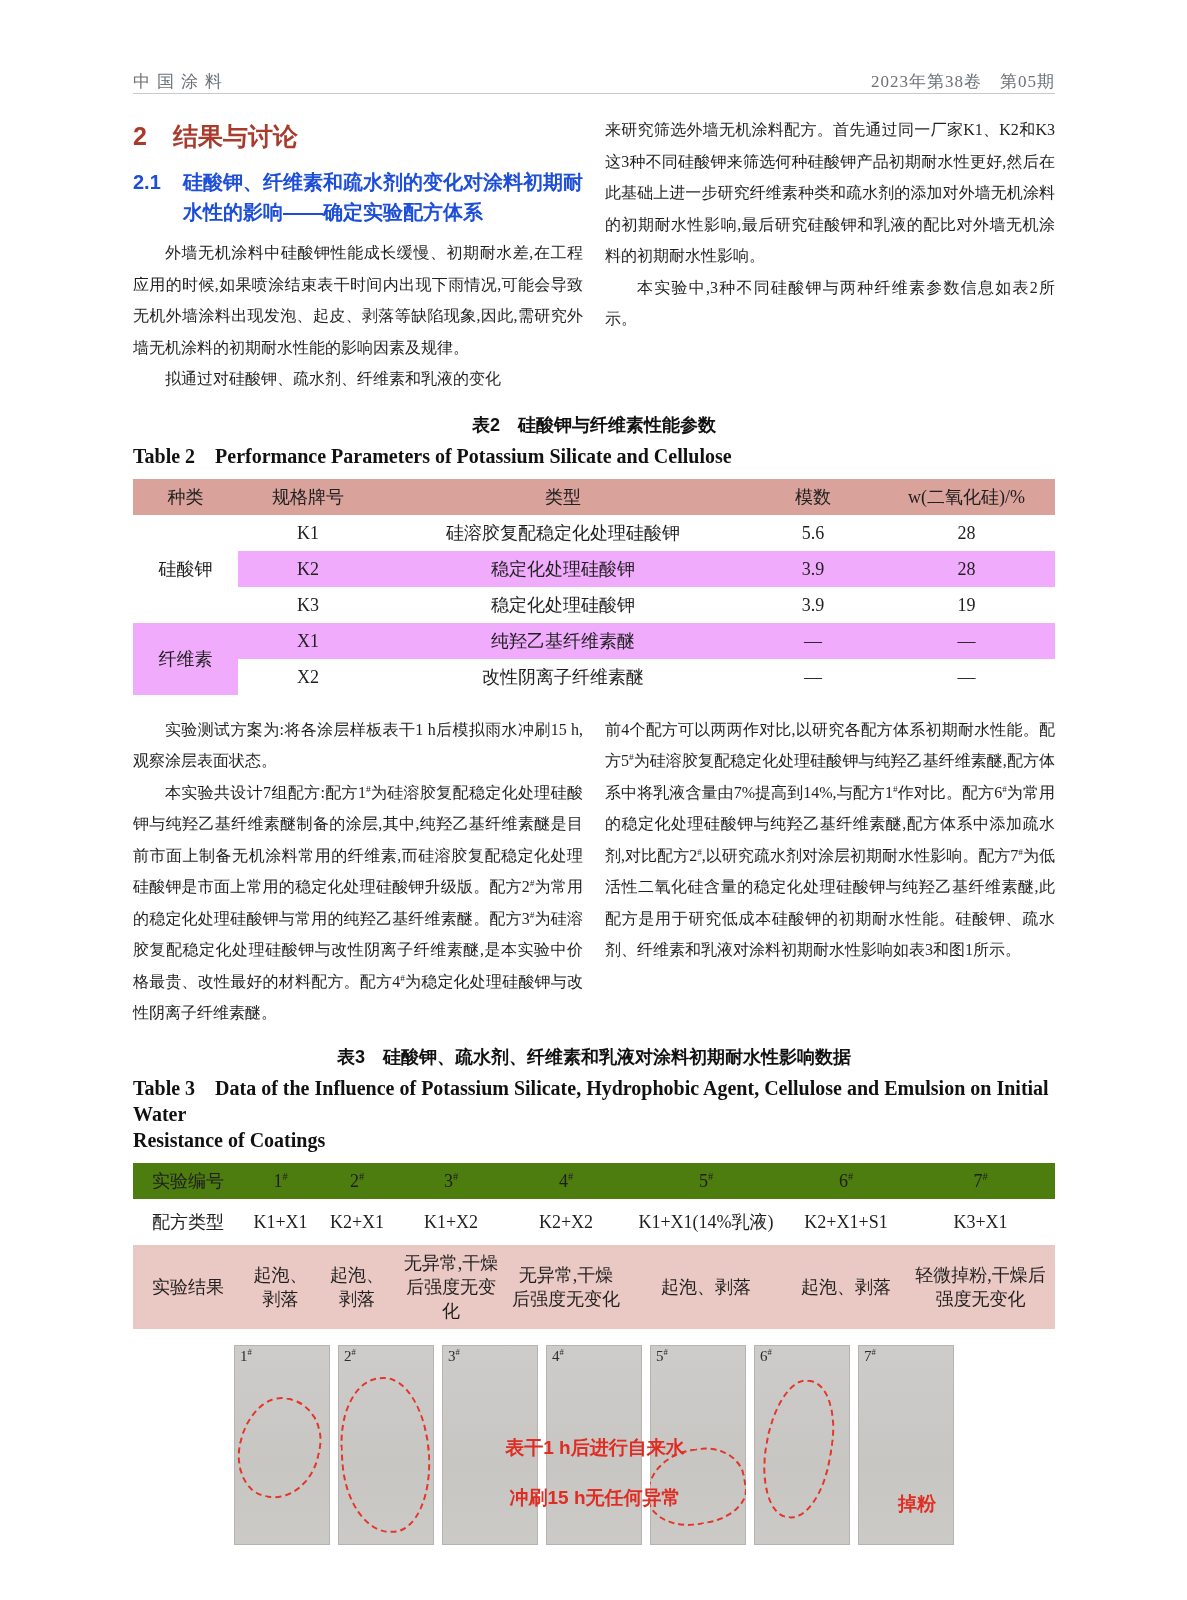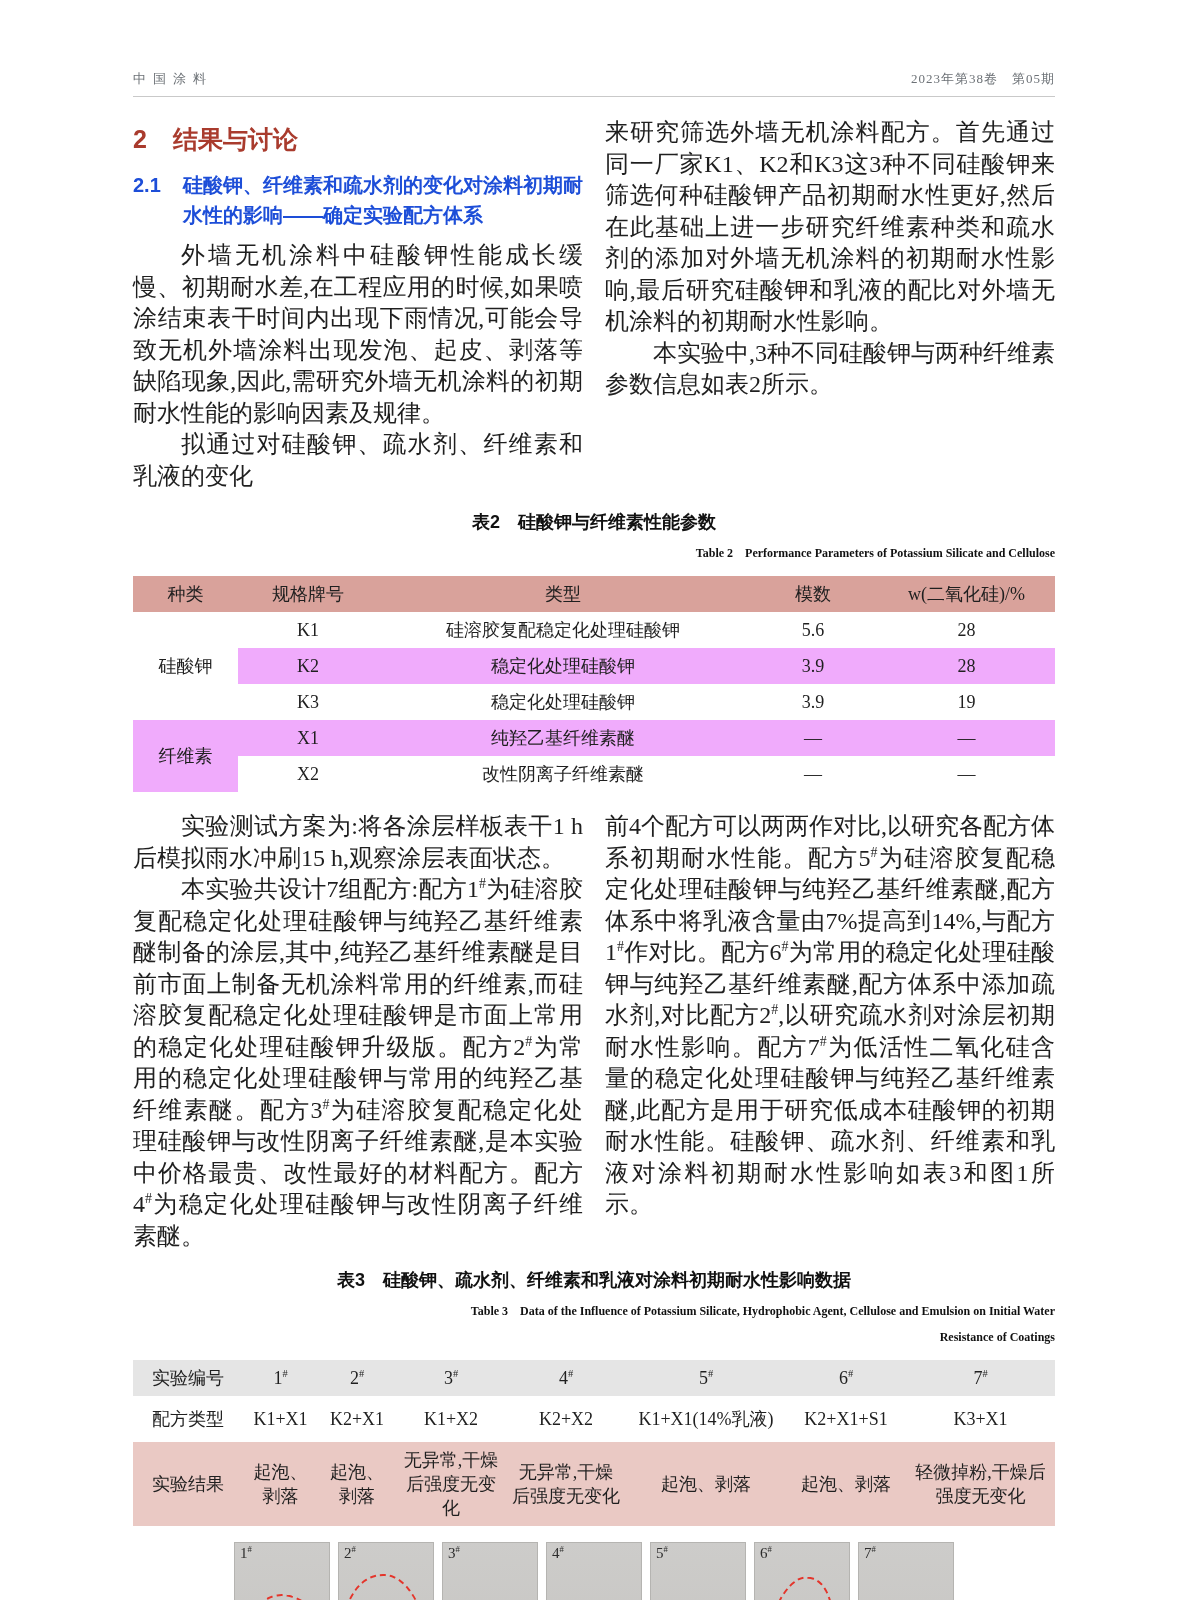--- a/index.html
+++ b/index.html
@@ -10,31 +10,31 @@
     font-family:"Liberation Serif","DejaVu Serif",serif;
     color:#1f1f1f;
     overflow:hidden;
     padding:70px 132px 0 133px;
   }
   .content { width:922px; }
 
   
   .run-head {
     display:flex; justify-content:space-between; align-items:flex-end;
-    font-size:13px; color:#6c7176;
-    padding-bottom:8px; border-bottom:1px solid #c9c9c9;gap:44px;
+    font-size:17px; color:#6c7176;
+    padding-bottom:0; border-bottom:1px solid #c9c9c9;gap:44px;
   }
   .run-head .journal { letter-spacing:7px; }
   .run-head .issue { letter-spacing:1px; }
 
   
   .twocol { display:flex; gap:22px; margin-top:20px; }
   .col { width:450px; }
   .para {
-    font-size:24px; line-height:31.5px; text-align:justify;
+    font-size:16px; line-height:31.5px; text-align:justify;
     text-justify:inter-ideograph;
   }
   .para.indent { text-indent:2em; }
   sup.hash { font-size:0.58em; vertical-align:super; line-height:0; }
 
   
   .h2-row { display:flex; align-items:baseline; gap:26px; margin:6px 0 14px 0;
     font-family:"Liberation Sans","DejaVu Sans",sans-serif;
     font-weight:bold; font-size:25px; color:#a93b2d; }
   .h21-row { display:flex; gap:16px; margin-bottom:10px;
@@ -43,30 +43,30 @@
   .h21-row .num { flex:0 0 34px; }
   .h21-row .txt { flex:1; text-align:justify; }
 
   
   .tbl-block { margin-top:18px; }
   .tbl-title-cn {
     text-align:center; font-family:"Liberation Sans","DejaVu Sans",sans-serif;
     font-weight:bold; font-size:18px; color:#111; margin-bottom:6px;
   }
   .tbl-title-en {
-    text-align:right; font-family:"Liberation Serif","DejaVu Serif",serif;
-    font-weight:bold; font-size:12px; color:#111; margin-bottom:10px; line-height:26px;
+    text-align:left; font-family:"Liberation Serif","DejaVu Serif",serif;
+    font-weight:bold; font-size:20px; color:#111; margin-bottom:10px; line-height:26px;
   }
   table { border-collapse:collapse; width:922px; table-layout:fixed; }
   td,th { font-weight:normal; font-size:18px; text-align:center; vertical-align:middle;
           padding:6px 4px; line-height:24px; }
   .hdr-row td { background:#d9a29b; height:38px; }
   .pink td, td.pink { background:#f0abfc; }
   .t2 td { height:33px; }
-  .t3 .r1 td { background:#e5e5e5; height:34px; }
+  .t3 .r1 td { background:#4d7c0f; height:34px; }
   .t3 .r2 td { background:#ffffff; height:46px; }
   .t3 .r3 td { background:#eac9c4; height:56px; }
   .t3 td.rowlab { font-size:18px; }
 
   
   .figure-wrap { margin-top:16px; }
   .fig-strip {
     position:relative; width:720px; margin:0 auto;
     display:flex; gap:8px;
   }

